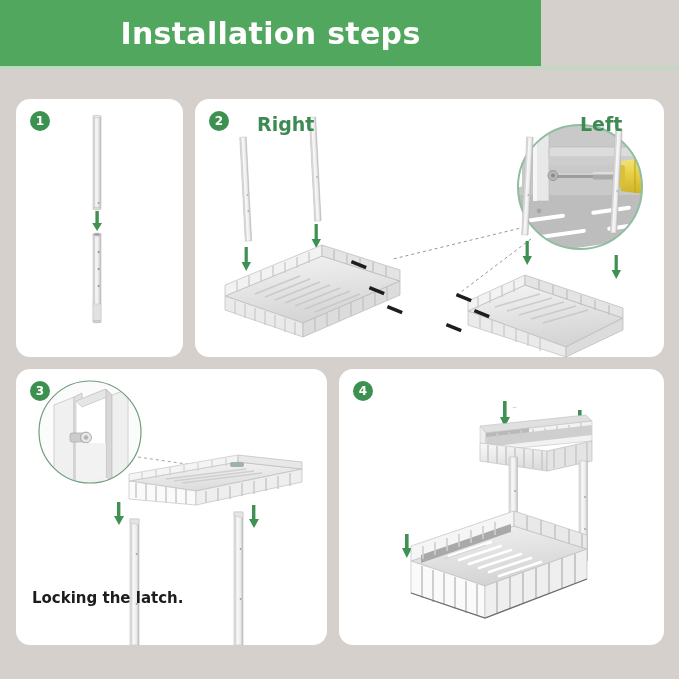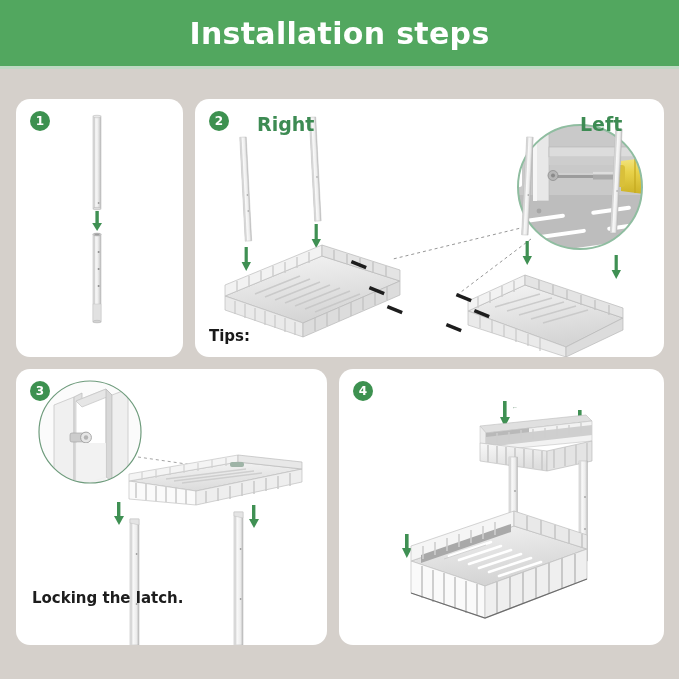--- a/index.html
+++ b/index.html
@@ -13,21 +13,21 @@
     font-family: "Liberation Sans", sans-serif;
     overflow: hidden;
     position: relative;
   }
 
   
   .header {
     position: absolute;
     left: 0;
     top: 0;
-    width: 679px;
+    width: 541px;
     height: 66px;
     background: #52a75f;
     display: flex;
     align-items: center;
     justify-content: center;
   }
   .header-title {
     color: #ffffff;
     font-size: 30px;
     font-weight: bold;
@@ -403,21 +403,20 @@
           <g fill="#1d1d1d">
             <rect x="262" y="194" width="16" height="3.5" transform="rotate(22 262 194)"></rect>
             <rect x="280" y="210" width="16" height="3.5" transform="rotate(22 280 210)"></rect>
             <rect x="252" y="224" width="16" height="3.5" transform="rotate(22 252 224)"></rect>
           </g>
         </g>
       </g>
     </svg>
 
     <div class="tips">
-      <div class="tips-title">Tips:</div>
     </div>
   </div>
 
   <div class="panel" id="panel-3">
     <div class="step-badge">3</div>
 
     <svg class="art" viewBox="0 0 311 276">
       <defs>
         <linearGradient id="poleG3" x1="0" y1="0" x2="1" y2="0">
           <stop offset="0%" stop-color="#c4c4c4"></stop>

